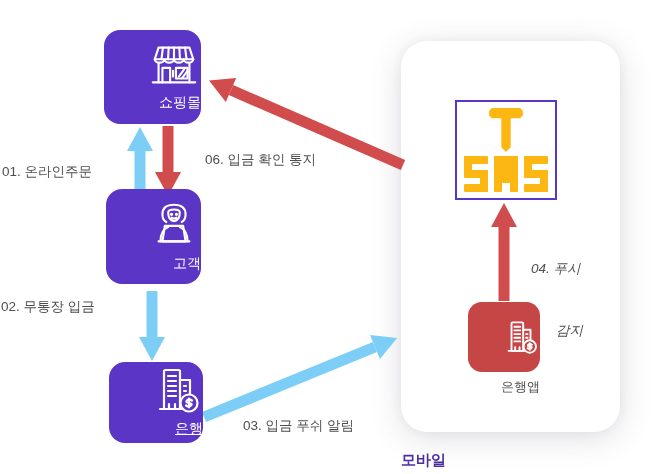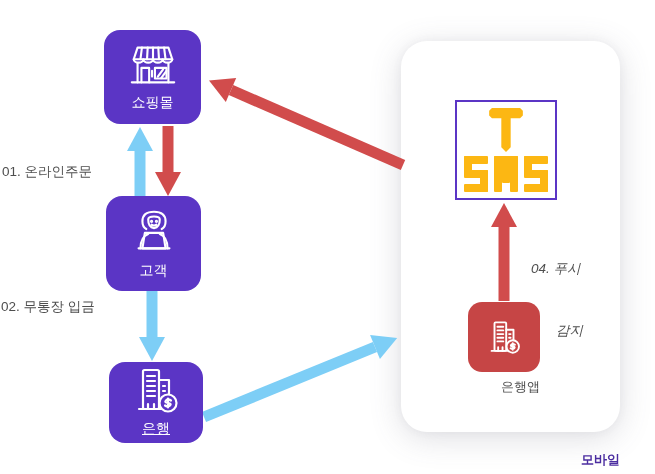--- a/index.html
+++ b/index.html
@@ -7,35 +7,35 @@
     position:relative;width:655px;height:474px;background:#ffffff;overflow:hidden;
     font-family:"Liberation Sans","DejaVu Sans",sans-serif;
   }
   
   .mobile-panel{
     position:absolute;left:401px;top:41px;width:219px;height:391px;
     background:#ffffff;border-radius:26px;
     box-shadow:0 6px 32px rgba(90,90,110,0.20), 0 0 10px rgba(90,90,110,0.06);
   }
   .mobile-caption{
-    position:absolute;left:401px;top:451px;width:219px;text-align:right;
-    color:#4b2da0;font-weight:bold;font-size:13px;
+    position:absolute;left:401px;top:451px;width:219px;text-align:left;
+    color:#4b2da0;font-weight:bold;font-size:15px;
   }
   
   #arrows{position:absolute;left:0;top:0;width:655px;height:474px;}
   
   .node{
     position:absolute;border-radius:16px;display:flex;flex-direction:column;
-    align-items:center;justify-content:center;gap:7px;color:#fff;
+    align-items:flex-end;justify-content:center;gap:7px;color:#fff;
   }
   .node-purple{background:#5b35c5;}
   .node-red{background:#c64545;}
   .node-label{font-size:14px;font-weight:500;color:#ffffff;}
   #node-shop{left:104px;top:30px;width:97px;height:94px;}
-  #node-customer{left:106px;top:196px;width:95px;height:95px;}
+  #node-customer{left:106px;top:189px;width:95px;height:95px;}
   #node-bank{left:109px;top:362px;width:94px;height:81px;text-decoration:underline;}
   #node-bankapp{left:468px;top:302px;width:72px;height:70px;border-radius:14px;}
   .bankapp-label{
     position:absolute;left:468px;top:378px;width:72px;text-align:right;
     font-size:13px;color:#4a4a4a;
   }
   
   .sms-box{
     position:absolute;left:455px;top:100px;width:102px;height:100px;
     background:#ffffff;border:2px solid #5b35c5;box-sizing:border-box;
@@ -152,17 +152,19 @@
       <path d="M9,42 H31"></path>
       <path d="M18,42 V37 M24,42 V37"></path>
       <circle cx="38" cy="36" r="8.5" fill="#c64545"></circle>
       <path d="M38,31.5 V40.5 M41,33.5 Q38,31.5 36,33.5 Q34,35.5 38,36 Q42,36.5 40,38.5 Q38,40.5 35,38.5"></path>
     </svg>
   </div>
   <div class="bankapp-label">은행앱</div>
 
   <div class="step" id="step1">01. 온라인주문</div>
   <div class="step" id="step2">02. 무통장 입금</div>
+  <div class="step" id="step3">03. 입금 푸쉬 알림</div>
   <div class="step" id="step4"><span class="l1">04. 푸시</span><span class="l2">감지</span></div>
+  <div class="step" id="step6">06. 입금 확인 통지</div>
 
   <div class="mobile-caption">모바일</div>
 
 </div>
 
 </body></html>

